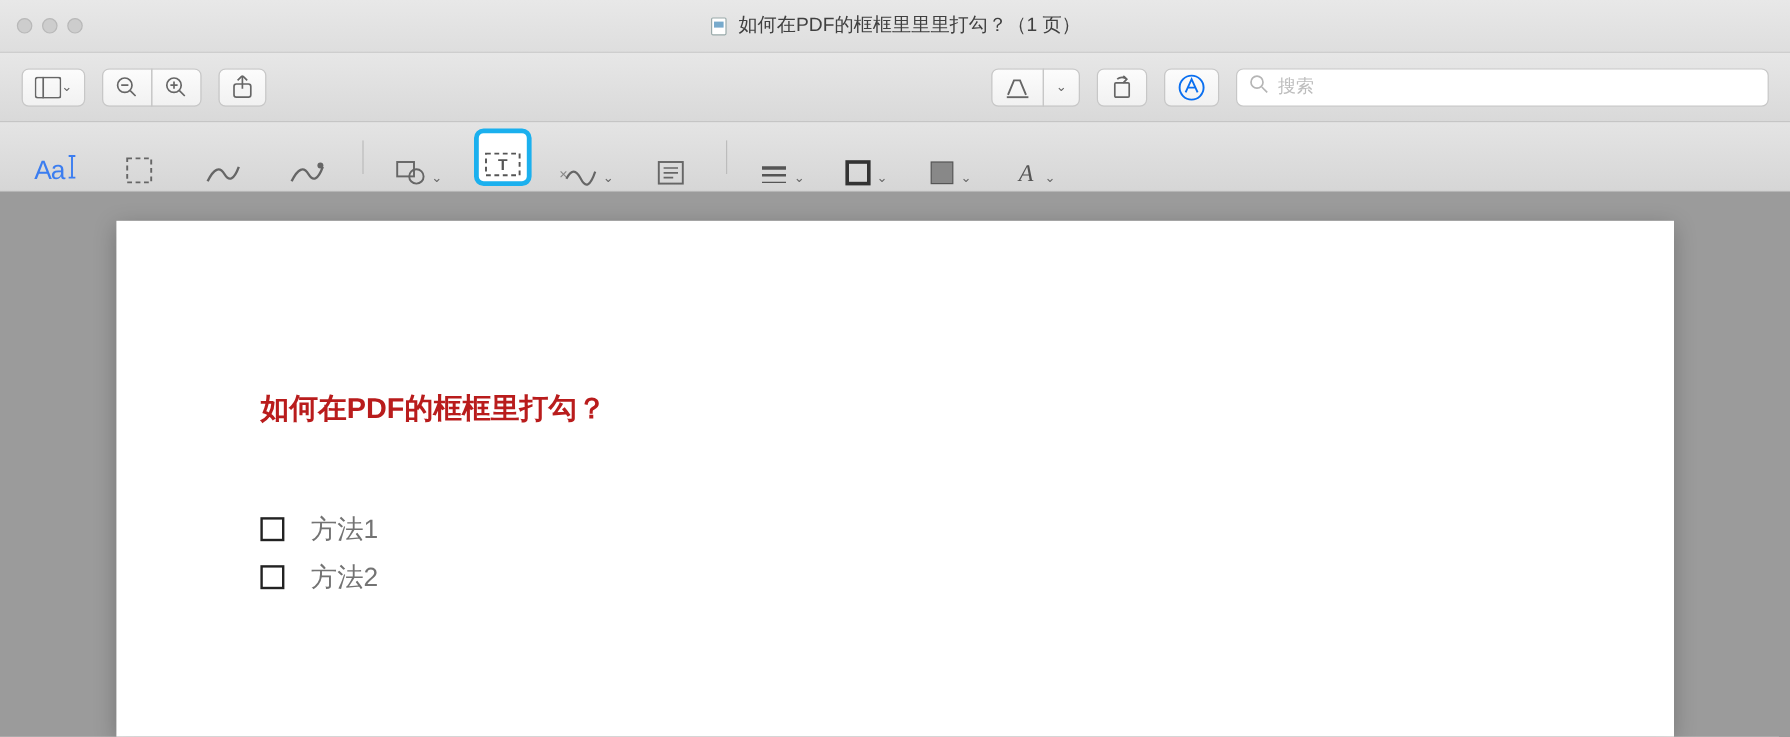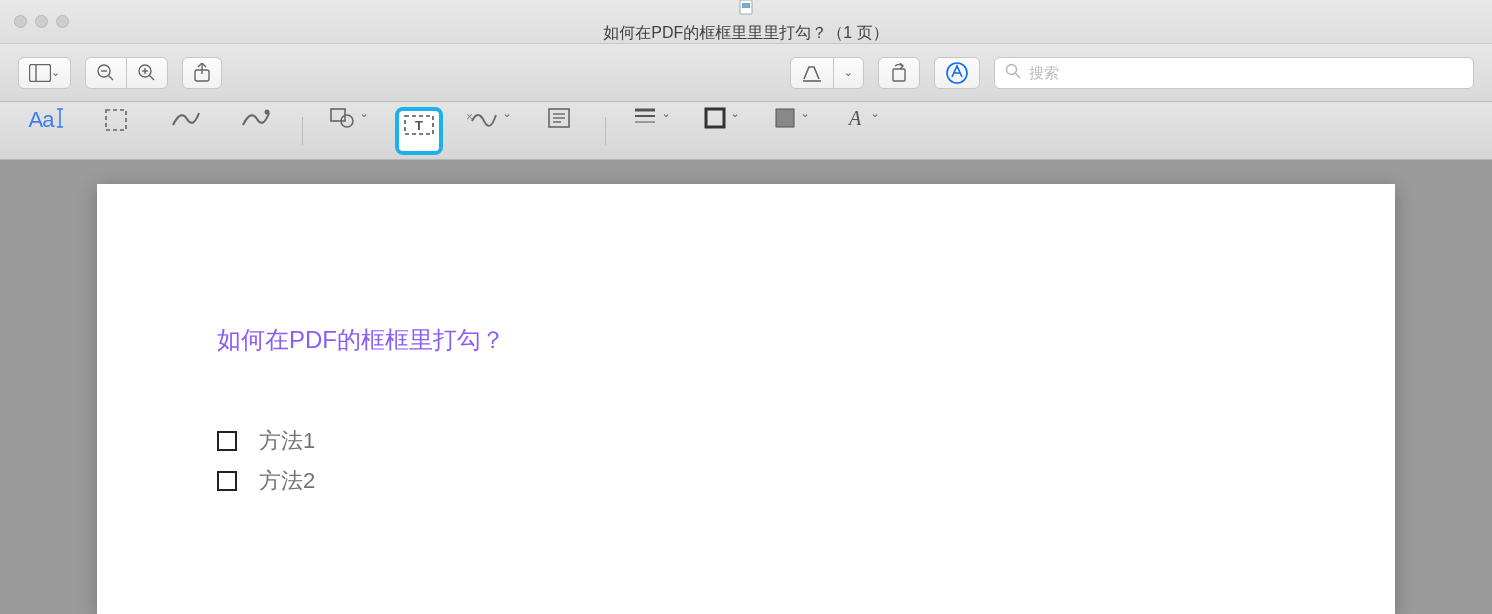--- a/index.html
+++ b/index.html
@@ -20,21 +20,21 @@
   position: relative;
 }
 .traffic-lights { display: flex; gap: 8px; }
 .tl {
   width: 13px; height: 13px; border-radius: 50%;
   background: #cdcdcd; border: 1px solid #b8b8b8;
 }
 .title-center {
   position: absolute; left: 0; right: 0;
   display: flex; align-items: center; justify-content: center;
-  gap: 8px; pointer-events: none; flex-direction: column;
+  gap: 8px; pointer-events: none;
 }
 .title-text { font-size: 16px; color: #404040; font-weight: 400; }
 .doc-icon {
   width: 16px; height: 16px;
   display: inline-flex; align-items: center; justify-content: center;
 }
 .main-toolbar {
   height: 58px;
   background: linear-gradient(#e7e7e7, #d9d9d9);
   border-bottom: 1px solid #bcbcbc;
@@ -54,40 +54,40 @@
   color: #5a5a5a;
 }
 .tb-btn svg { display: block; }
 .btn-group { display: flex; gap: 0; }
 .btn-group .tb-btn { border-radius: 0; margin-left: -1px; }
 .btn-group .tb-btn:first-child { border-radius: 6px 0 0 6px; margin-left: 0; }
 .btn-group .tb-btn:last-child { border-radius: 0 6px 6px 0; }
 .spacer { flex: 1; }
 .search-box {
   display: flex; align-items: center;
-  height: 32px; width: 480px;
+  height: 32px; width: 444px;
   background: #fff; border: 1px solid #c7c7c7;
   border-radius: 6px; padding: 0 10px; gap: 8px;
   color: #9a9a9a;
 }
 .search-box input {
   border: none; outline: none; flex: 1;
   font-size: 15px; color: #333; background: transparent;
 }
 .search-box input::placeholder { color: #bdbdbd; }
 .markup-toolbar {
   height: 58px;
   background: linear-gradient(#e4e4e4, #d6d6d6);
   border-bottom: 1px solid #b5b5b5;
   display: flex; align-items: center;
   padding: 0 22px; gap: 22px;
 }
 .mk-btn {
   height: 48px; min-width: 48px;
-  display: flex; align-items: flex-start; justify-content: center;
+  display: flex; align-items: flex-end; justify-content: center;
   border-radius: 8px;
   cursor: pointer;
   color: #5a5a5a;
   gap: 4px;
 }
 .mk-btn.highlighted {
   border: 4px solid #1bb0ee;
   background: #fff;
 }
 .aa-text { color: #3b7df0; font-size: 22px; font-weight: 500; letter-spacing: -1px; }
@@ -103,21 +103,21 @@
   display: flex; justify-content: center;
   padding-top: 24px;
   overflow: hidden;
 }
 .page {
   width: 1298px;
   background: #fff;
   box-shadow: 0 4px 18px rgba(0,0,0,.25);
   padding: 140px 120px 40px 120px;
 }
-.page h1 { font-size: 24px; font-weight: 400; color: #8b5cf6; margin-bottom: 70px; }
+.page h1 { font-size: 24px; font-weight: 700; color: #b91c1c; margin-bottom: 70px; }
 .item-row { display: flex; align-items: center; gap: 22px; margin-bottom: 10px; }
 .checkbox-sq {
   width: 20px; height: 20px;
   border: 2px solid #222;
 }
 .item-text { font-size: 22px; color: #737373; }
 </style>
 </head>
 <body>
 

